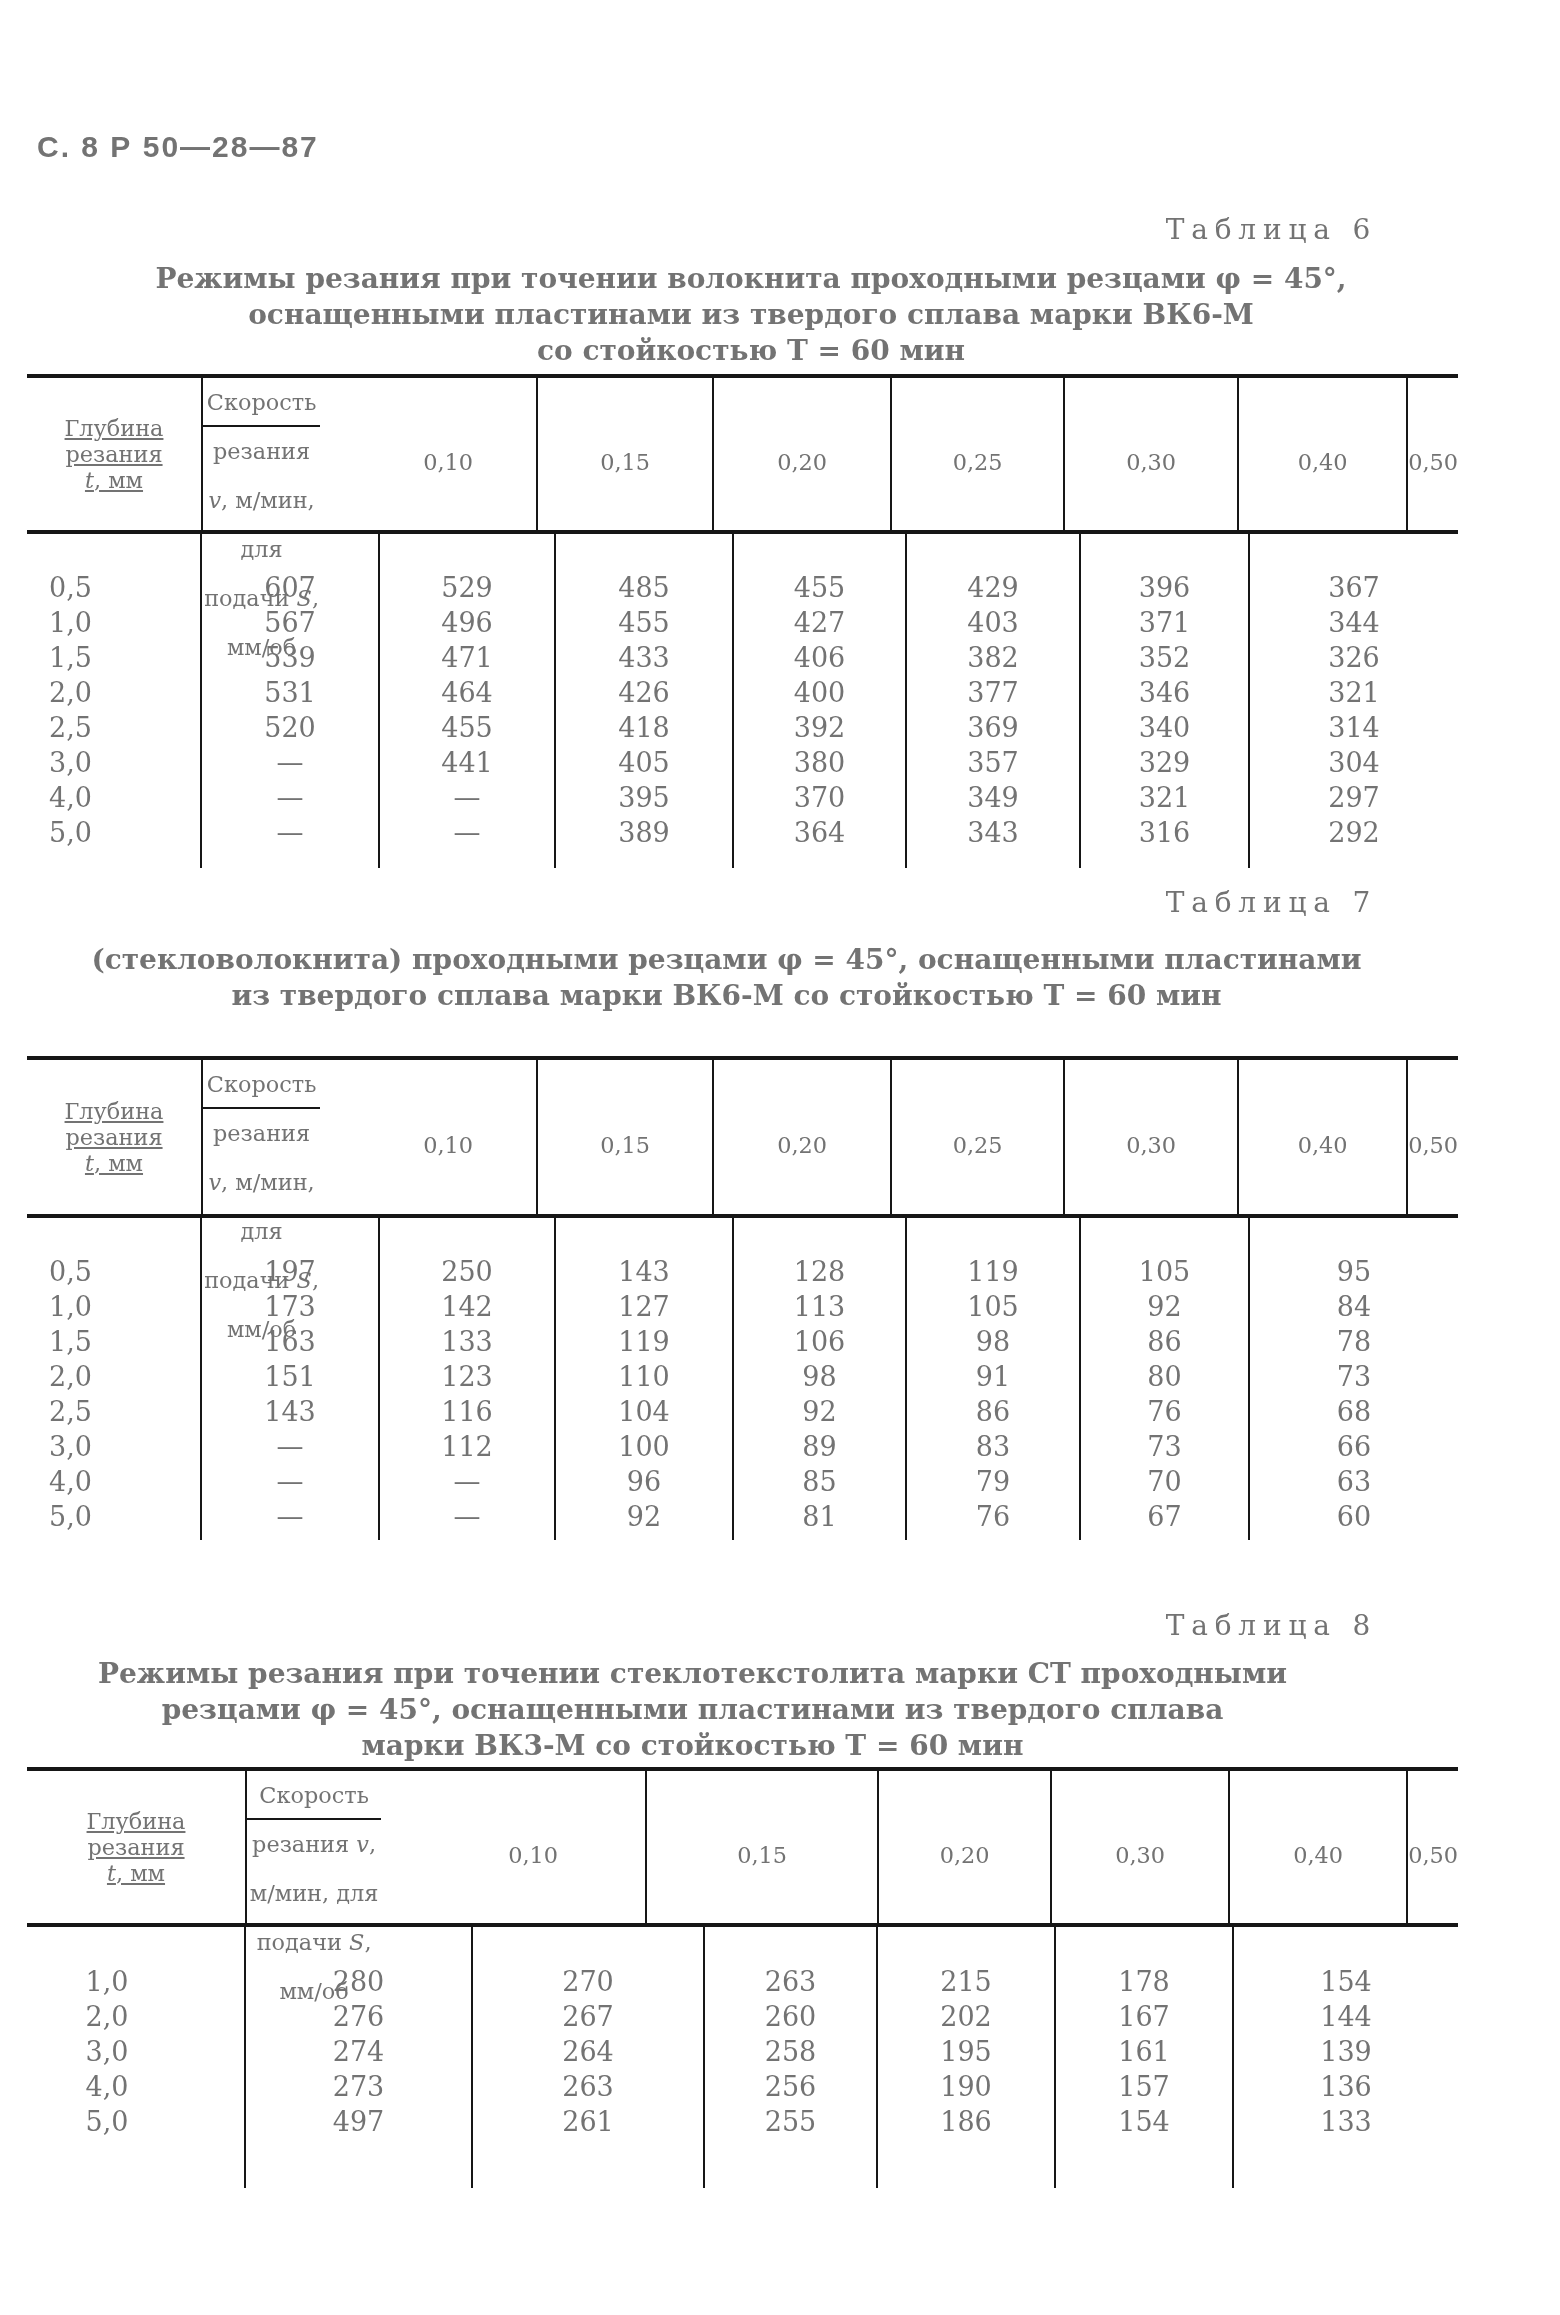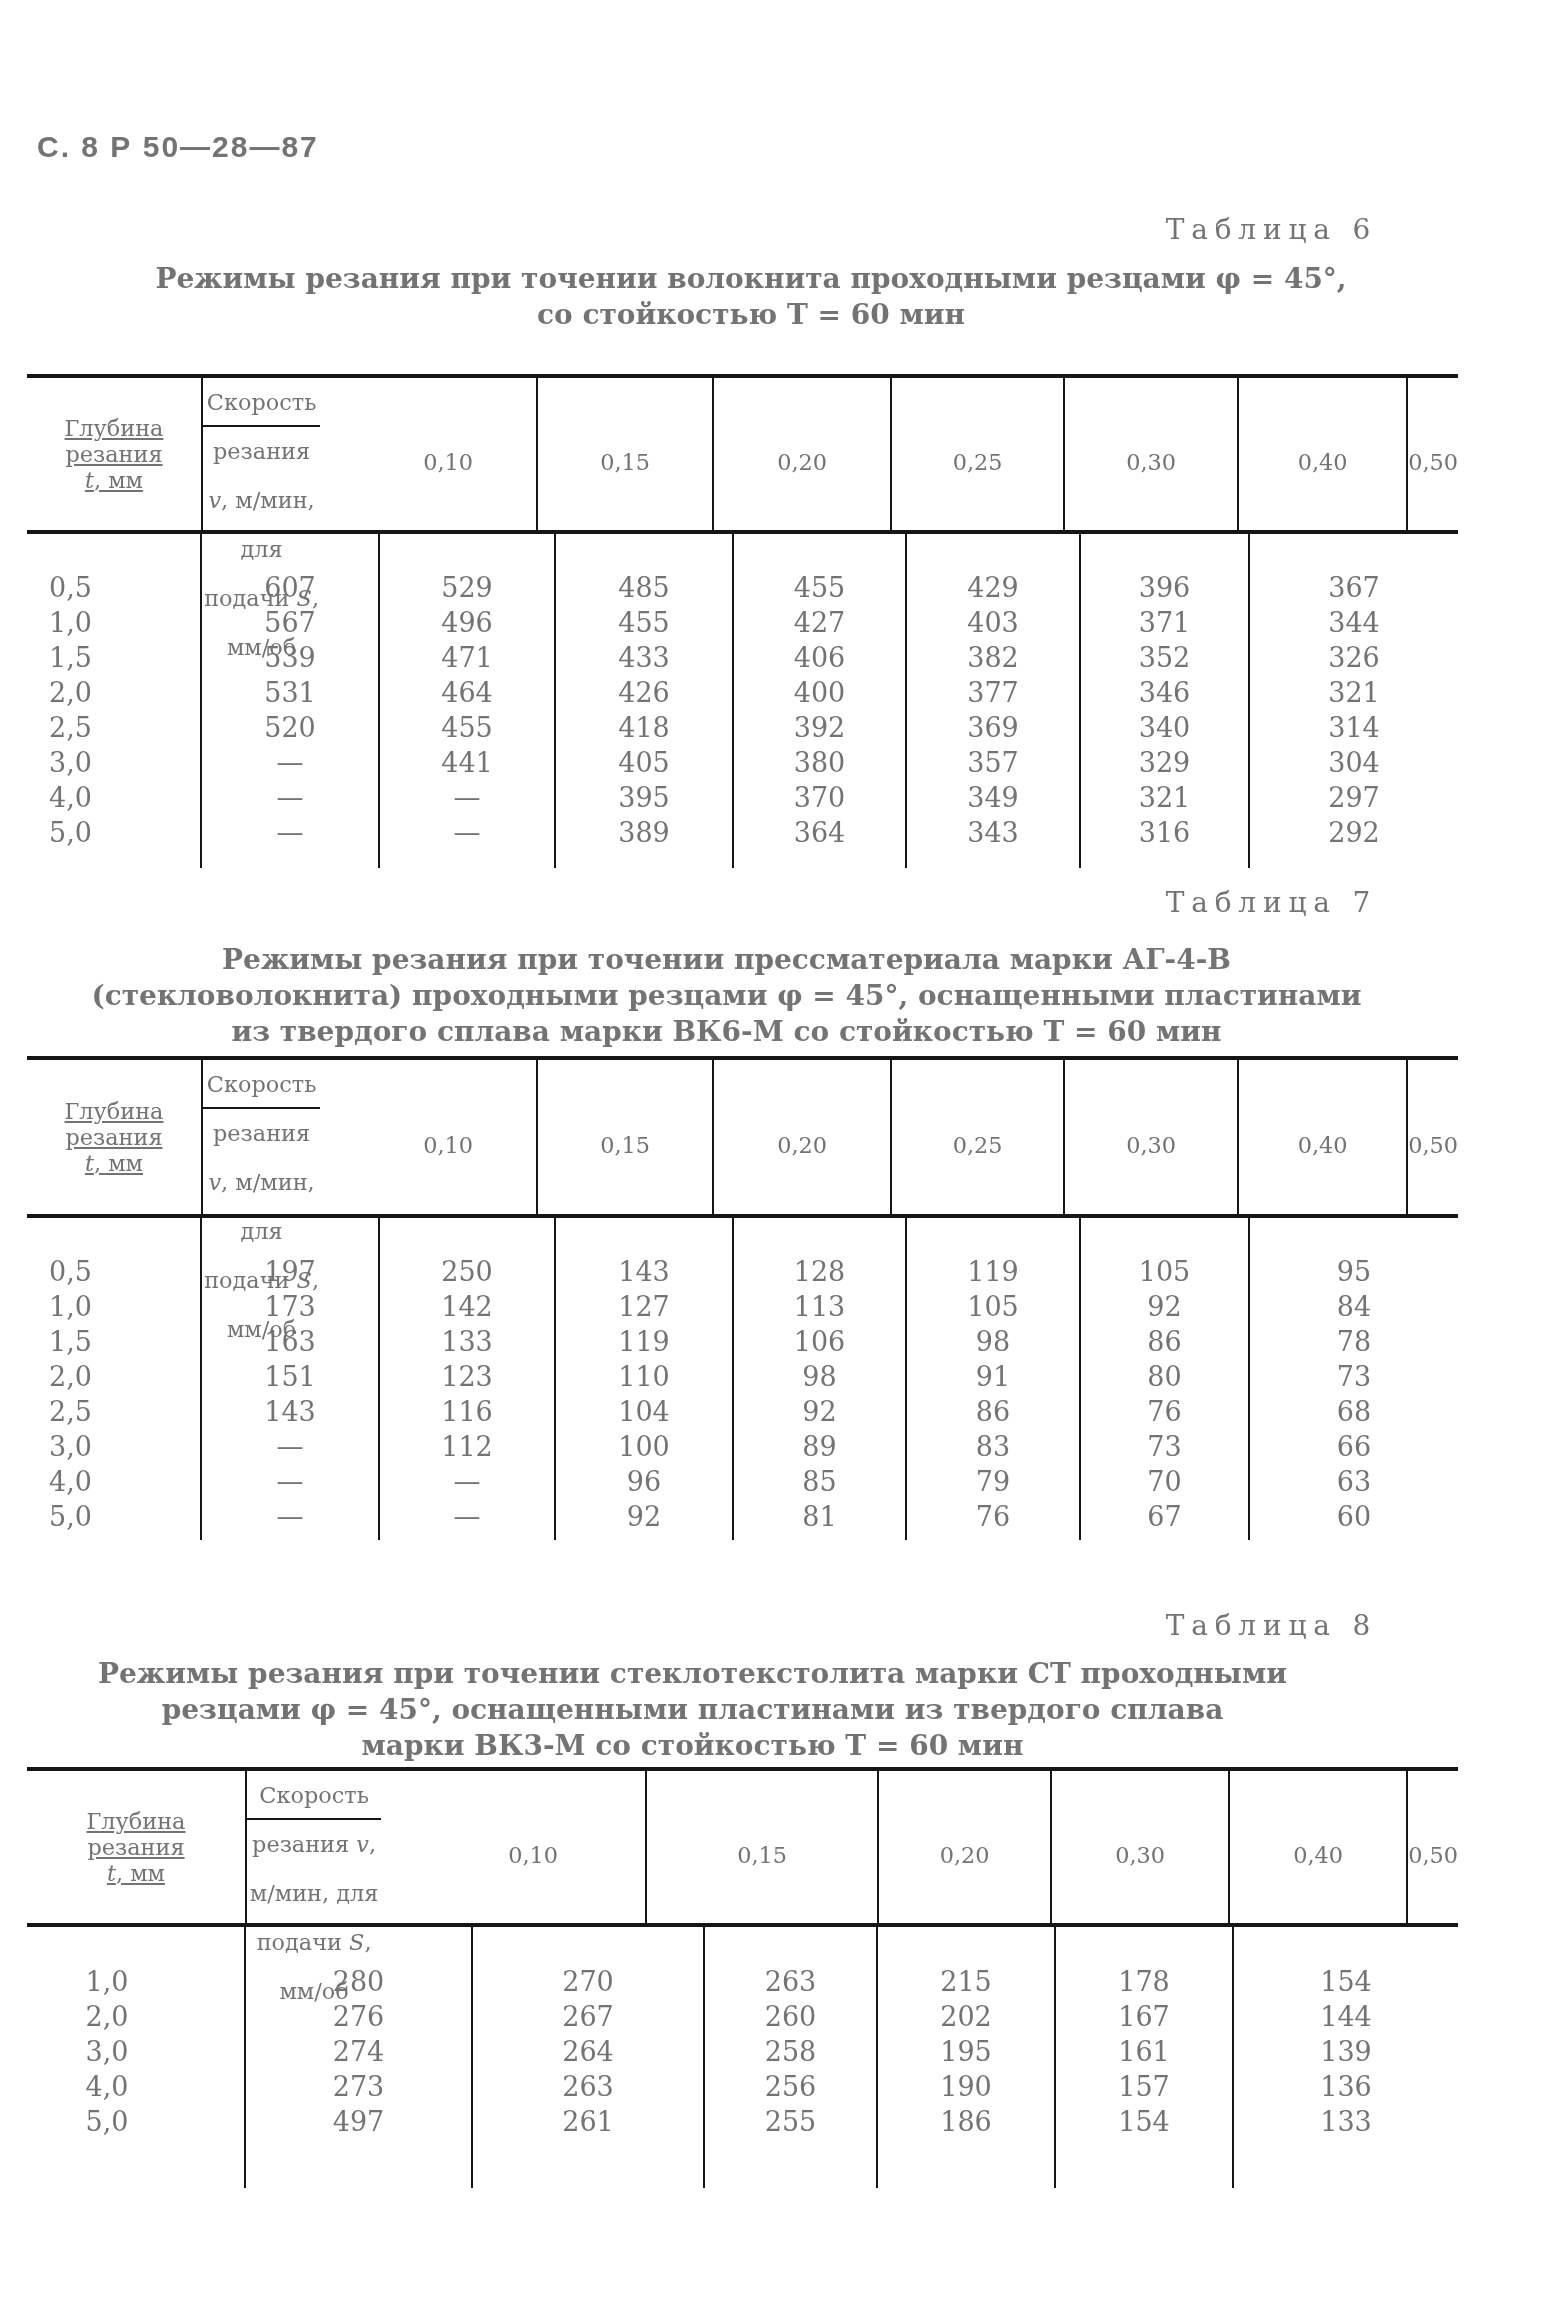--- a/index.html
+++ b/index.html
@@ -58,20 +58,21 @@
 </head>
 <body>
 
 <div class="page">
 
   <div class="abs page-header">С. 8 Р 50—28—87</div>
 
   <div class="abs t-caption" style="top:213px">Таблица 6</div>
   <div class="abs t-title" style="top:261px; left:39px; width:1424px">
     <div>Режимы резания при точении волокнита проходными резцами φ = 45°,</div>
+    <div>оснащенными пластинами из твердого сплава марки ВК6-М</div>
     <div>со стойкостью Т = 60 мин</div>
   </div>
 
   <div id="t6" class="abs gtable">
     <div class="thead">
       <div class="depth" style="flex:0 0 176px">
         <div>Глубина</div>
         <div>резания</div>
         <div><i>t</i><span>, мм</span></div>
       </div>
@@ -167,21 +168,20 @@
         <div class="dv">314</div>
         <div class="dv">304</div>
         <div class="dv">297</div>
         <div class="dv">292</div>
       </div>
     </div>
   </div>
 
   <div class="abs t-caption" style="top:886px">Таблица 7</div>
   <div class="abs t-title" style="top:942px; left:0px; width:1453px">
-    <div>Режимы резания при точении прессматериала марки АГ-4-В</div>
     <div>(стекловолокнита) проходными резцами φ = 45°, оснащенными пластинами</div>
     <div>из твердого сплава марки ВК6-М со стойкостью Т = 60 мин</div>
   </div>
 
   <div id="t7" class="abs gtable">
     <div class="thead">
       <div class="depth" style="flex:0 0 176px">
         <div>Глубина</div>
         <div>резания</div>
         <div><i>t</i><span>, мм</span></div>

